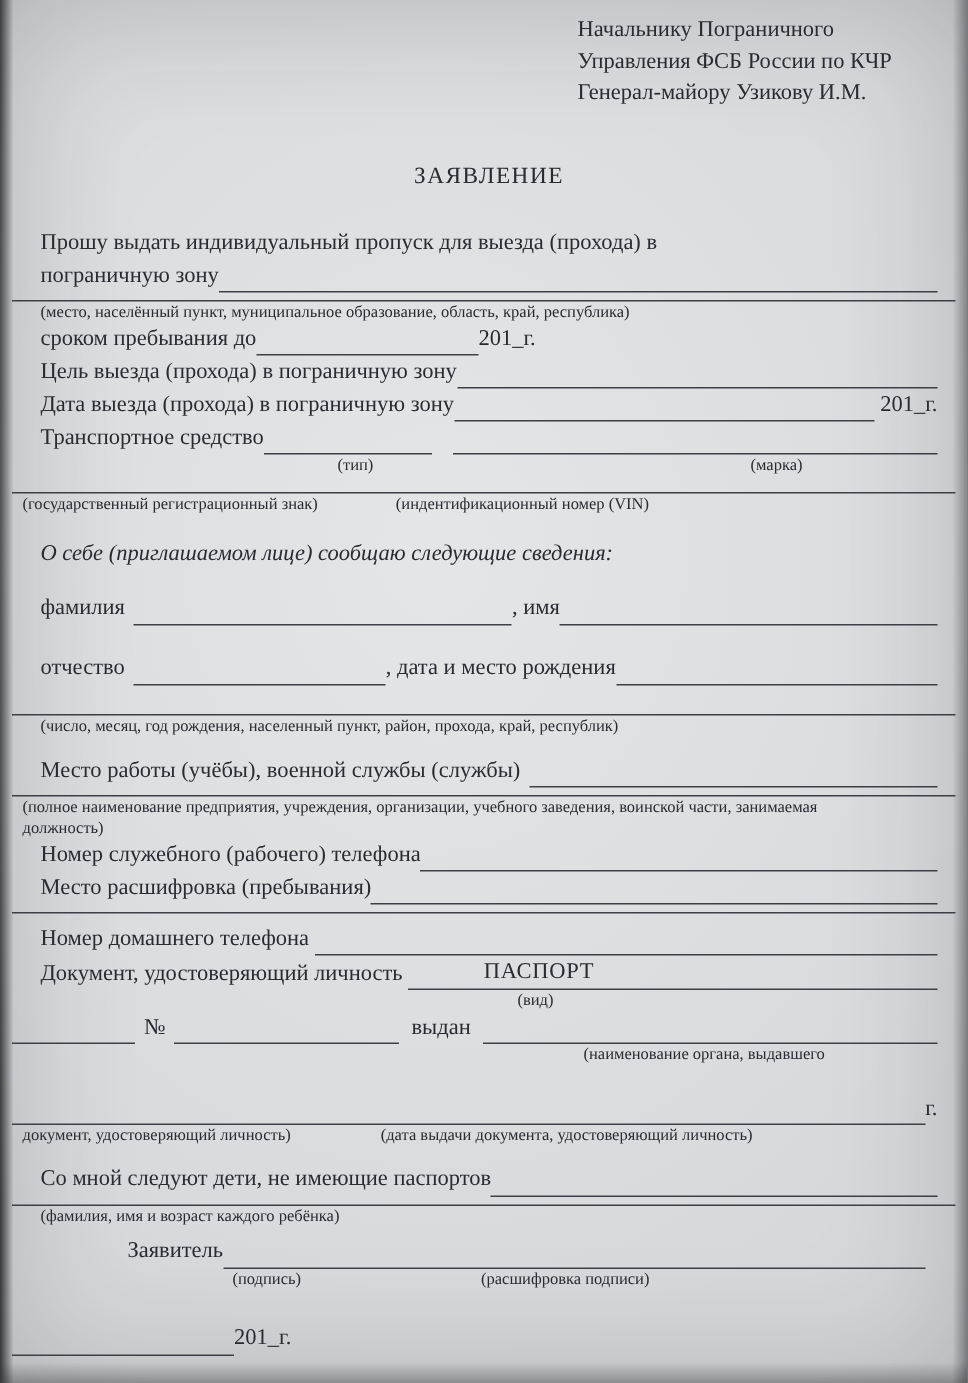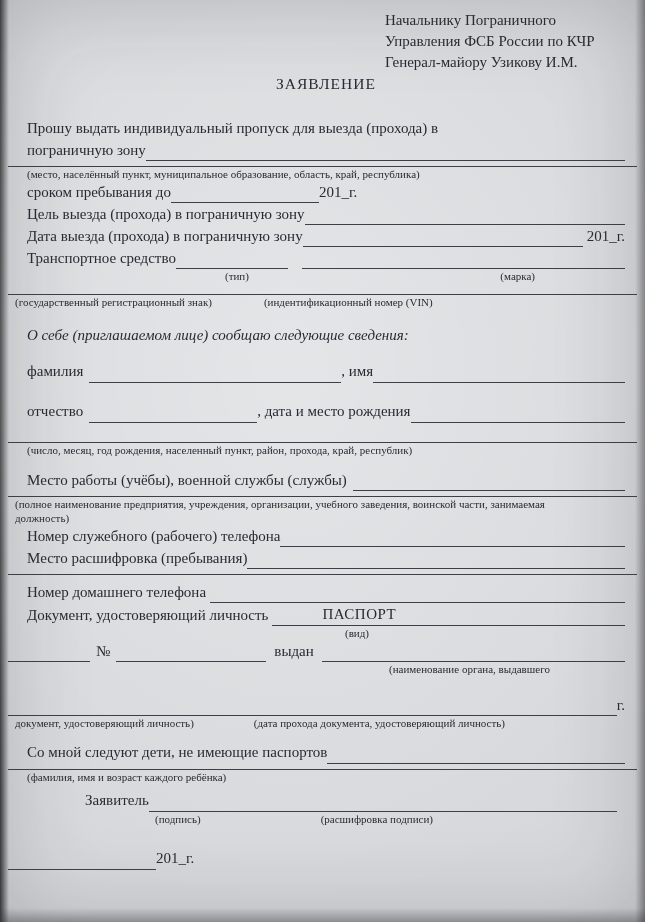--- a/index.html
+++ b/index.html
@@ -21,21 +21,21 @@
     box-shadow: inset 0 0 90px rgba(30,30,38,0.22);
     color:#2a2a32;
   }
   .paper {
     position:absolute; inset:0;
     padding:10px 20px 0 27px;
     font-size:15px;
     line-height:21px;
   }
   .recipient { width:238px; margin-left:auto; margin-right:2px; }
-  .title { text-align:center; letter-spacing:1px; font-size:15.5px; }
+  .title { text-align:center; margin-top:34px; letter-spacing:1px; font-size:15.5px; }
   .intro { margin-top:24px; }
   .row { display:flex; align-items:flex-end; line-height:22px; white-space:nowrap; }
   .row.tall { line-height:24px; }
   .fill { flex:1 1 auto; border-bottom:1px solid #3e3e46; min-width:10px; }
   .seg { flex:0 0 auto; border-bottom:1px solid #3e3e46; }
   .fullline { border-bottom:1px solid #3e3e46; height:6px; margin-left:-19px; margin-right:-12px; }
   .cap { font-size:11px; line-height:14px; white-space:nowrap; }
   .cap.center { text-align:left; }
   .cap-row { display:flex; font-size:11px; line-height:14px; }
   .spacer { flex:0 0 auto; }
@@ -164,21 +164,21 @@
     </div>
     <div class="cap issuer-cap">(наименование органа, выдавшего</div>
 
     <div class="row" style="margin-top:18px">
       <span class="fill" style="margin-left:-19px"></span>
       <span class="label">г.</span>
     </div>
     <div class="cap-row">
       <span class="cap" style="margin-left:-12px">документ, удостоверяющий личность)</span>
       <span class="spacer" style="width:60px"></span>
-      <span class="cap">(дата прохода документа, удостоверяющий личность)</span>
+      <span class="cap">(дата выдачи документа, удостоверяющий личность)</span>
     </div>
 
     <div class="row tall" style="margin-top:10px">
       <span class="label">Со мной следуют дети, не имеющие паспортов</span>
       <span class="fill"></span>
     </div>
     <div class="fullline"></div>
     <div class="cap center">(фамилия, имя и возраст каждого ребёнка)</div>
 
     <div class="row tall" style="margin-top:4px;margin-left:58px">

